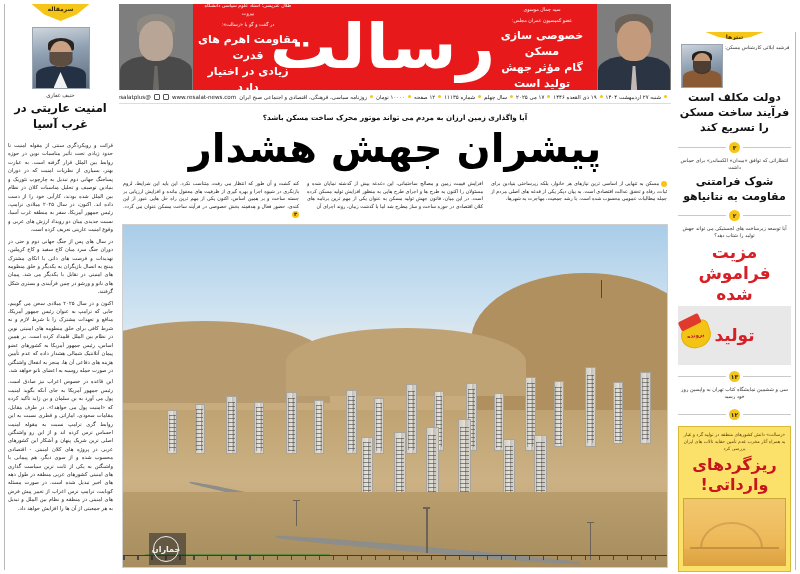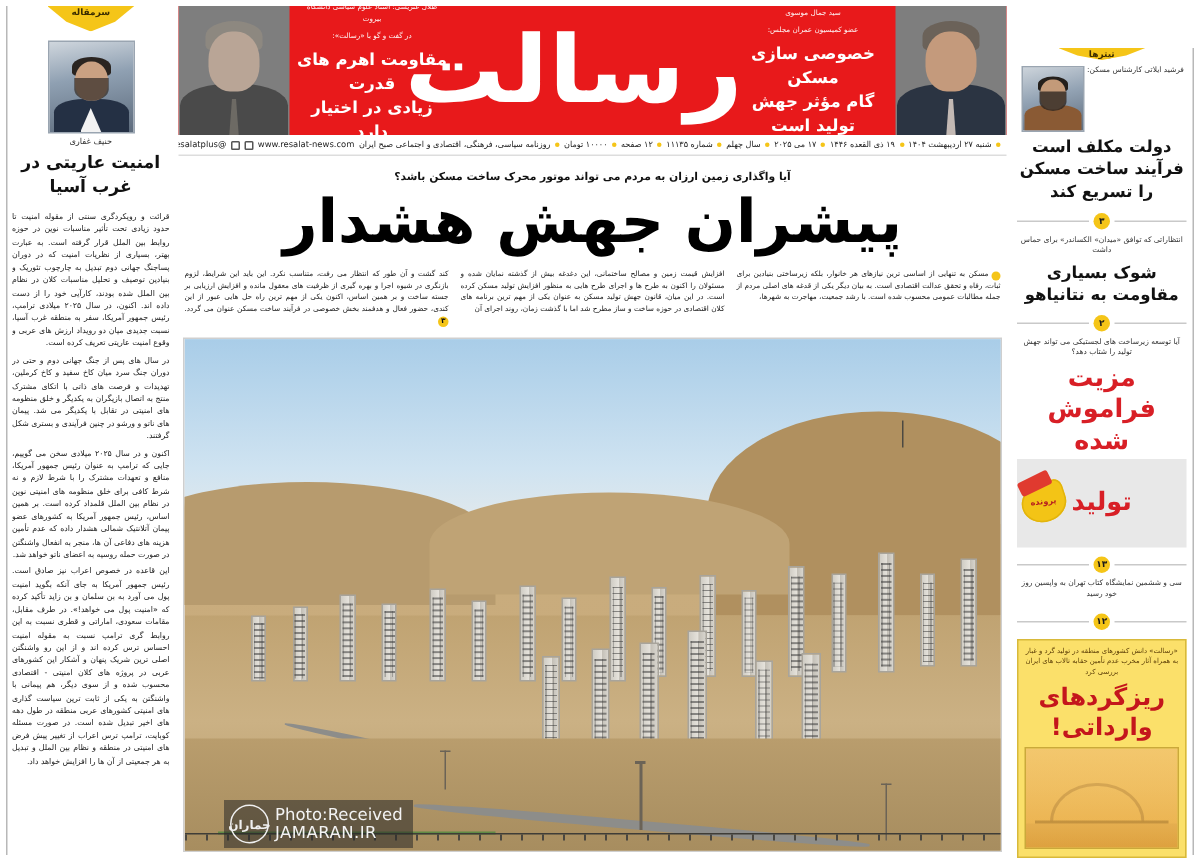--- a/index.html
+++ b/index.html
@@ -673,21 +673,21 @@
 کارشناس مسکن:</div>
       <div style="clear:both"></div>
       <div class="sd-head">دولت مکلف است فرآیند ساخت مسکن را تسریع کند</div>
     </div>
     <div class="sd-sep">
       <div class="sd-pagenum">۳</div>
     </div>
 
     <div class="sd-item">
       <div class="sd-kicker">انتظاراتی که توافق «میدان» الکساندر» برای حماس داشت</div>
-      <div class="sd-head">شوک بسیاری مقاومت به نتانیاهو</div>
+      <div class="sd-head">شوک فرامتنی مقاومت به نتانیاهو</div>
     </div>
     <div class="sd-sep">
       <div class="sd-pagenum">۲</div>
     </div>
 
     <div class="sd-item">
       <div class="sd-kicker">آیا توسعه زیرساخت های لجستیکی می تواند جهش تولید را شتاب دهد؟</div>
       <div class="sd-head red">مزیت فراموش شده</div>
       <div class="sd-redbar">
         <div class="ribbon">
@@ -850,24 +850,20 @@
 
       <div class="mp-pole" style="right:44%; bottom:4%; height:46px;"></div>
       <div class="mp-pole" style="right:14%; bottom:2%; height:38px;"></div>
       <div class="mp-pole" style="right:68%; bottom:12%; height:26px;"></div>
 
       <div class="mp-fence-green"></div>
       <div class="mp-fence"></div>
 
       <div class="watermark">
         <div class="wm-seal">جماران</div>
-        <div class="wm-lines">
-          <div class="l1">Photo:Received</div>
-          <div class="l2">JAMARAN.IR</div>
-        </div>
       </div>
     </div>
 
   </div>
 
   <div class="col-editorial">
     <div class="tri-badge">
       <span>سرمقاله</span>
     </div>
 

